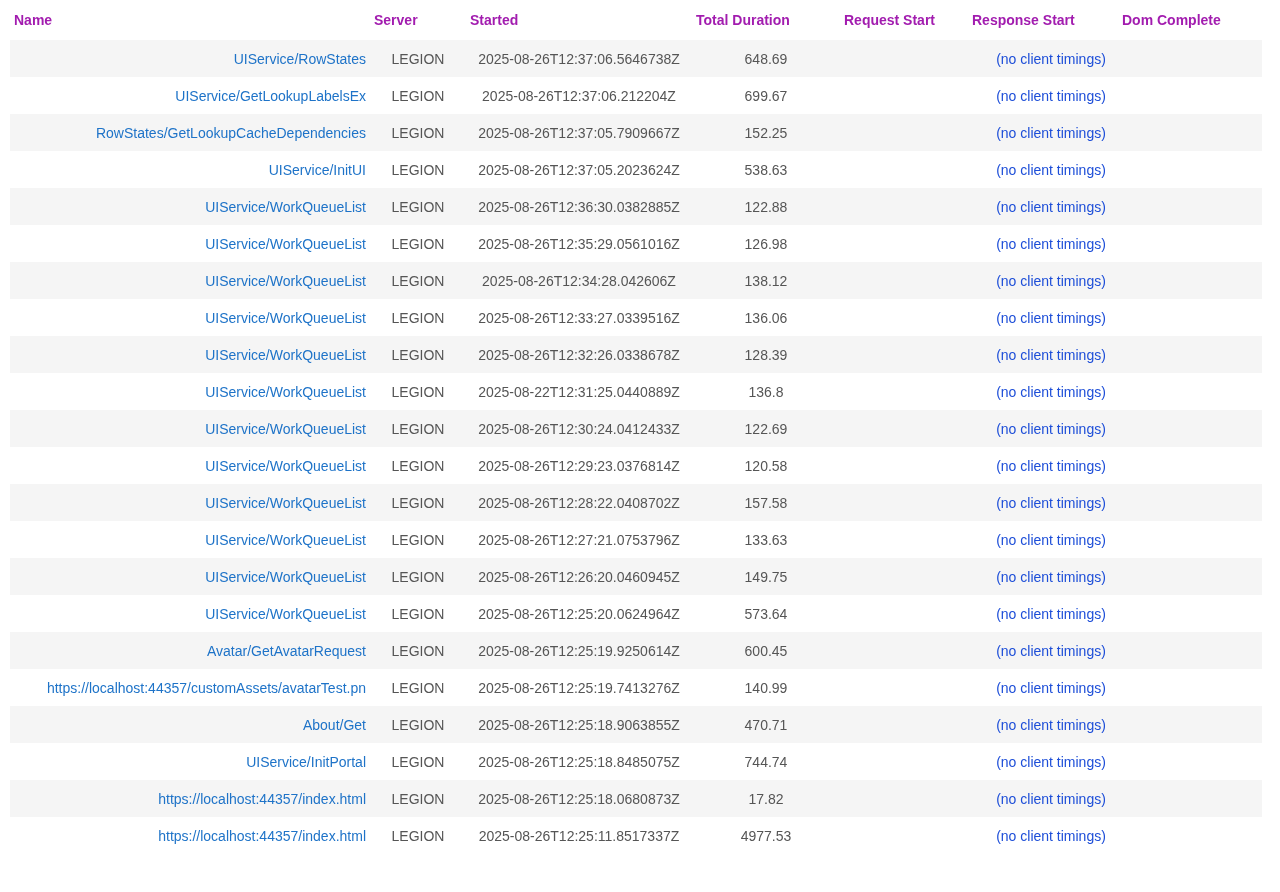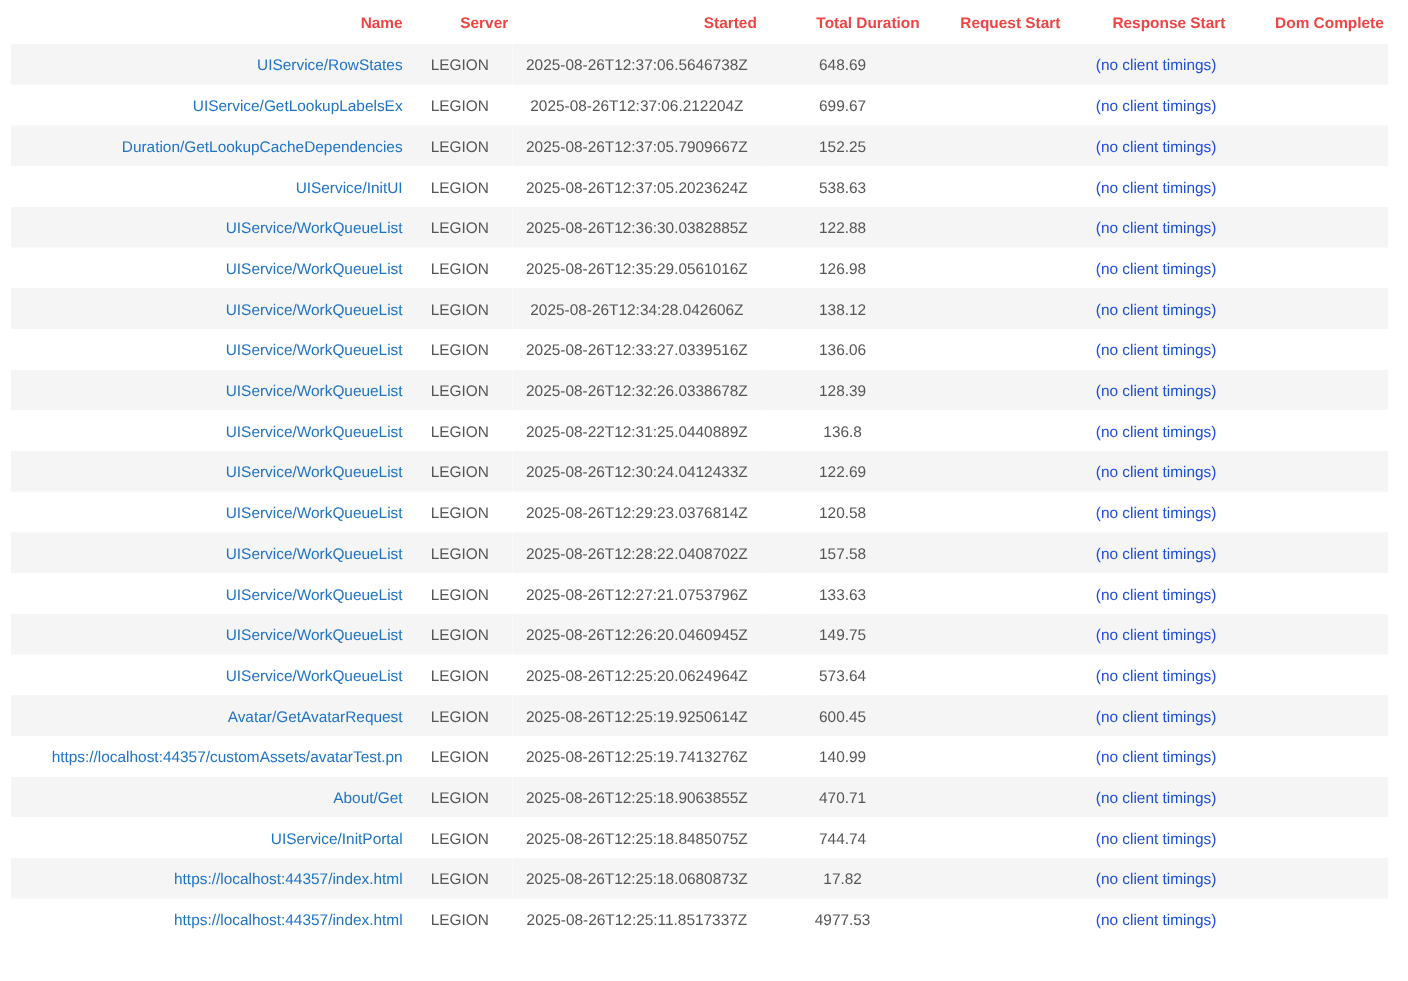--- a/index.html
+++ b/index.html
@@ -17,22 +17,22 @@
   table.requests {
     border-collapse: collapse;
     table-layout: fixed;
     width: 1252px;
     margin-left: 10px;
     border: none;
   }
   table.requests th {
     font-size: 14px;
     font-weight: bold;
-    color: #ef4444;
-    text-align: right;
+    color: #a21caf;
+    text-align: left;
     padding: 12px 4px;
     white-space: nowrap;
     overflow: hidden;
   }
   table.requests td {
     font-size: 14px;
     color: #555555;
     text-align: center;
     height: 37px;
     padding: 0 4px;
@@ -90,21 +90,21 @@
     <td class="c-timings" colspan="3">(no client timings)</td>
   </tr>
         <tr>
     <td class="c-name"><a>UIService/GetLookupLabelsEx</a></td>
     <td class="c-server">LEGION</td>
     <td class="c-started">2025-08-26T12:37:06.212204Z</td>
     <td class="c-duration">699.67</td>
     <td class="c-timings" colspan="3">(no client timings)</td>
   </tr>
         <tr>
-    <td class="c-name"><a>Duration/GetLookupCacheDependencies</a></td>
+    <td class="c-name"><a>RowStates/GetLookupCacheDependencies</a></td>
     <td class="c-server">LEGION</td>
     <td class="c-started">2025-08-26T12:37:05.7909667Z</td>
     <td class="c-duration">152.25</td>
     <td class="c-timings" colspan="3">(no client timings)</td>
   </tr>
         <tr>
     <td class="c-name"><a>UIService/InitUI</a></td>
     <td class="c-server">LEGION</td>
     <td class="c-started">2025-08-26T12:37:05.2023624Z</td>
     <td class="c-duration">538.63</td>

